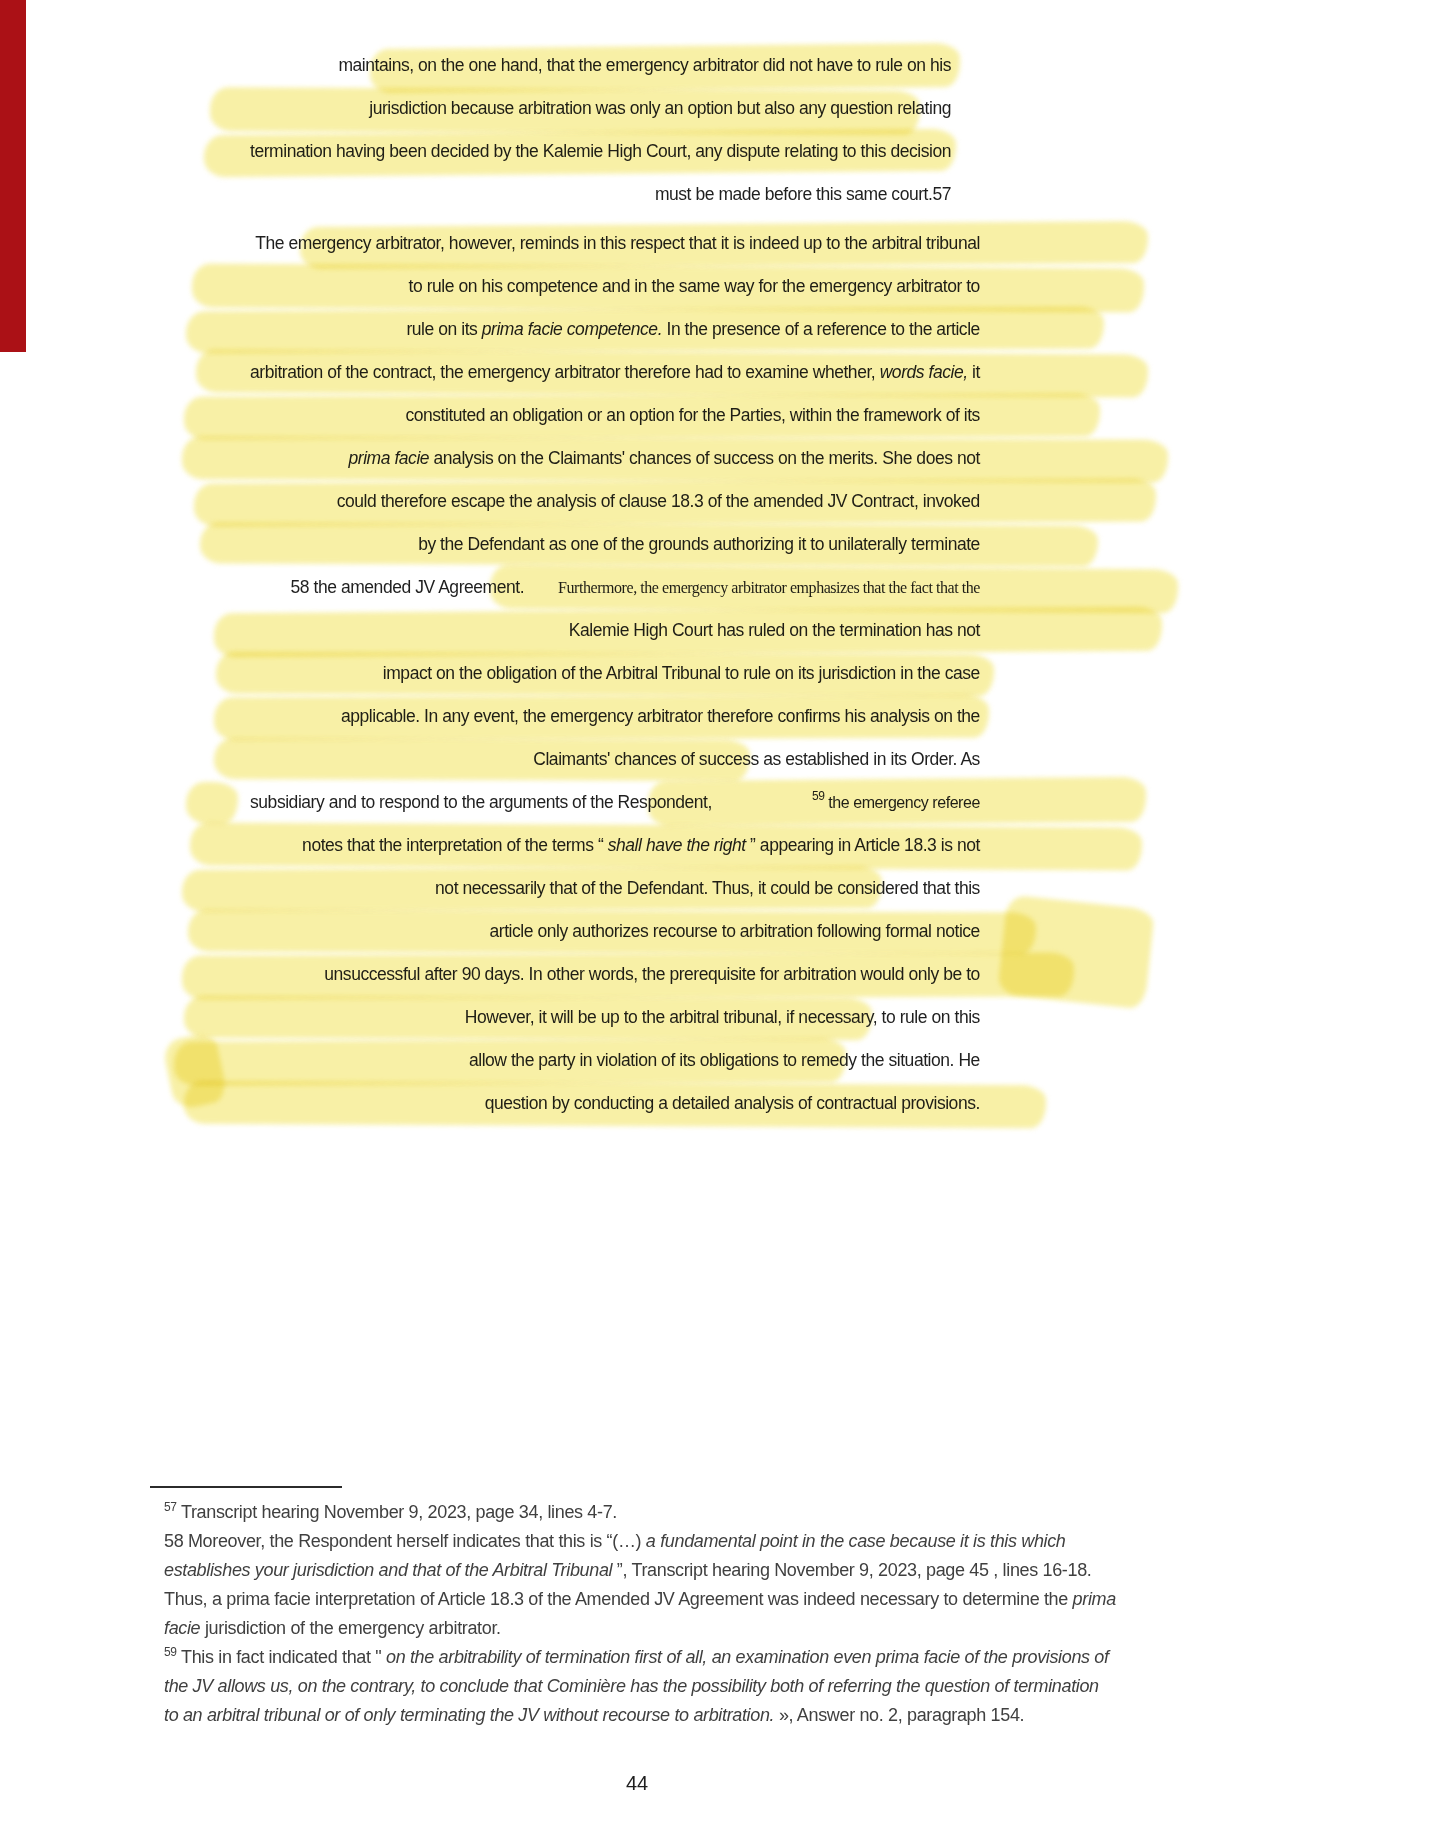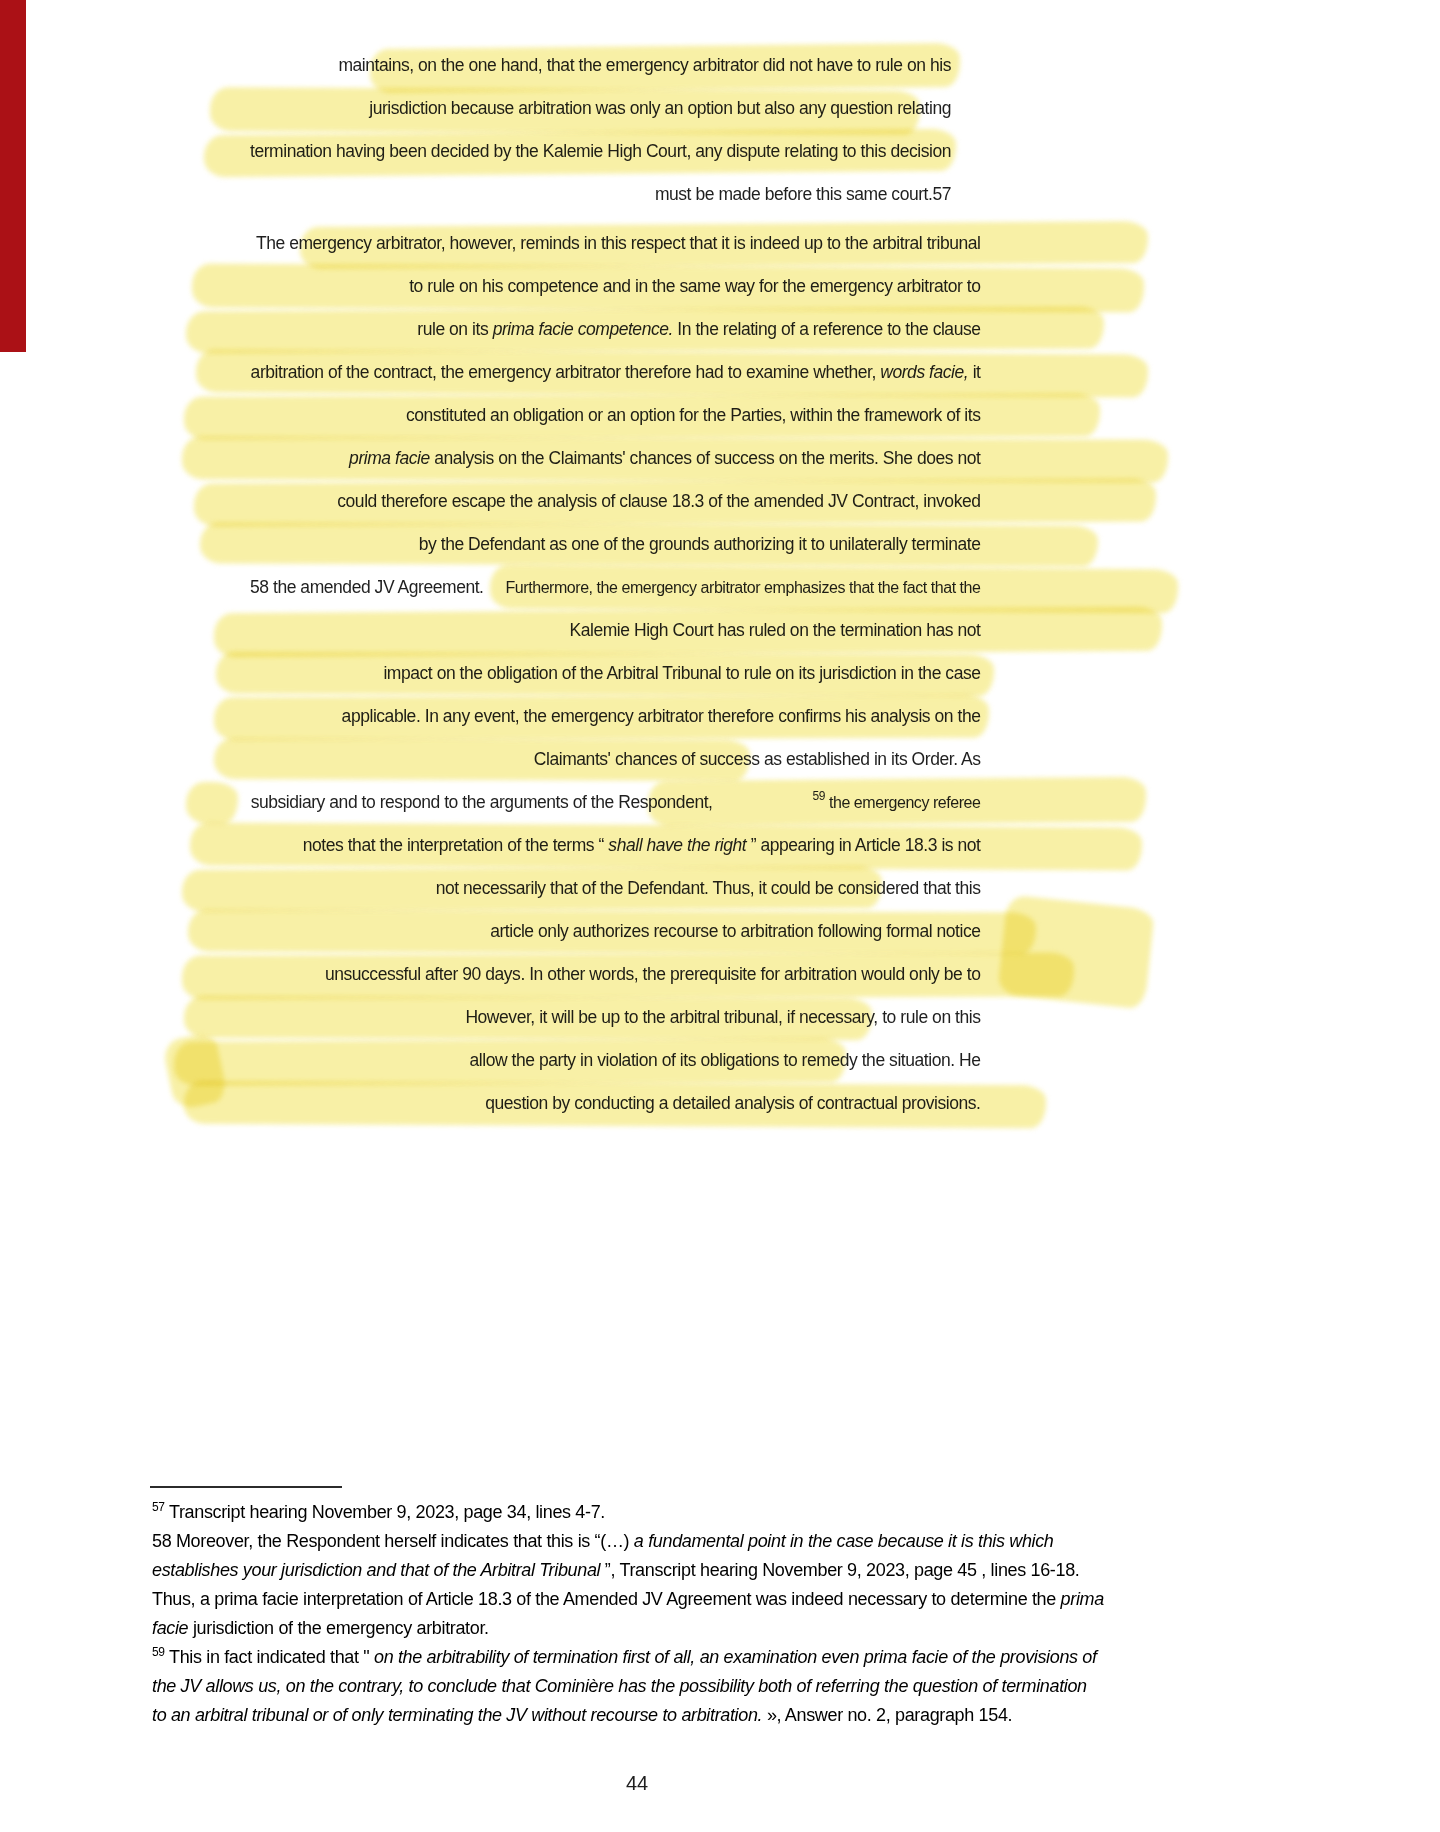--- a/index.html
+++ b/index.html
@@ -24,44 +24,44 @@
     height:43px;
     line-height:43px;
     white-space:nowrap;
     font-size:17.5px;
     letter-spacing:-0.45px;
     color:#1f1f1f;
   }
   .i{font-style:italic;}
   .sup{font-size:12px; vertical-align:8px; line-height:0;}
   .sm{font-size:16px;}
-  .gA{margin-left:22px;}
+  .gA{margin-left:34px;font-family:Liberation Serif, serif;}
   .gB{margin-left:100px;}
   .hl{
     position:absolute;
     opacity:0.78;
     filter:blur(2.5px);
     mix-blend-mode:multiply;
     border-radius:18px 25px 15px 22px / 22px 15px 25px 18px;
     pointer-events:none;
   }
   .fn-sep{
     position:absolute;
     left:150px; top:1486px;
     width:192px; height:0;
     border-top:2.5px solid #2b2b2b;
   }
   .footnotes{
     position:absolute;
-    left:152px; top:1498px;
+    left:164px; top:1498px;
     width:952px;
     font-size:18px;
     line-height:29px;
     letter-spacing:-0.35px;
-    color:#000000;
+    color:#404040;
   }
   .footnotes p{margin:0; padding:0;}
   .footnotes .sup{font-size:12px; vertical-align:7px;}
   .page-number{
     position:absolute;
     left:0; top:1772px;
     width:1234px;
     text-align:center;
     font-size:20px;
     color:#1f1f1f;
@@ -77,21 +77,21 @@
 
   <div class="body-col" id="para1">
       <div class="tline"><span>maintains, on the one hand, that the emergency arbitrator did not have to rule on his</span></div>
       <div class="tline"><span>jurisdiction because arbitration was only an option but also any question relating</span></div>
       <div class="tline"><span>termination having been decided by the Kalemie High Court, any dispute relating to this decision</span></div>
       <div class="tline"><span>must be made before this same court.57</span></div>
     </div>
   <div class="body-col" id="para2">
       <div class="tline"><span>The emergency arbitrator, however, reminds in this respect that it is indeed up to the arbitral tribunal</span></div>
       <div class="tline"><span>to rule on his competence and in the same way for the emergency arbitrator to</span></div>
-      <div class="tline"><span>rule on its </span><span class="i">prima facie competence.</span><span> In the relating of a reference to the clause</span></div>
+      <div class="tline"><span>rule on its </span><span class="i">prima facie competence.</span><span> In the presence of a reference to the article</span></div>
       <div class="tline"><span>arbitration of the contract, the emergency arbitrator therefore had to examine whether, </span><span class="i">words facie,</span><span> it</span></div>
       <div class="tline"><span>constituted an obligation or an option for the Parties, within the framework of its</span></div>
       <div class="tline"><span class="i">prima facie</span><span> analysis on the Claimants' chances of success on the merits. She does not</span></div>
       <div class="tline"><span>could therefore escape the analysis of clause 18.3 of the amended JV Contract, invoked</span></div>
       <div class="tline"><span>by the Defendant as one of the grounds authorizing it to unilaterally terminate</span></div>
       <div class="tline"><span>58 the amended JV Agreement.</span><span class="sm gA">Furthermore, the emergency arbitrator emphasizes that the fact that the</span></div>
       <div class="tline"><span>Kalemie High Court has ruled on the termination has not</span></div>
       <div class="tline"><span>impact on the obligation of the Arbitral Tribunal to rule on its jurisdiction in the case</span></div>
       <div class="tline"><span>applicable. In any event, the emergency arbitrator therefore confirms his analysis on the</span></div>
       <div class="tline"><span>Claimants' chances of success as established in its Order. As</span></div>

